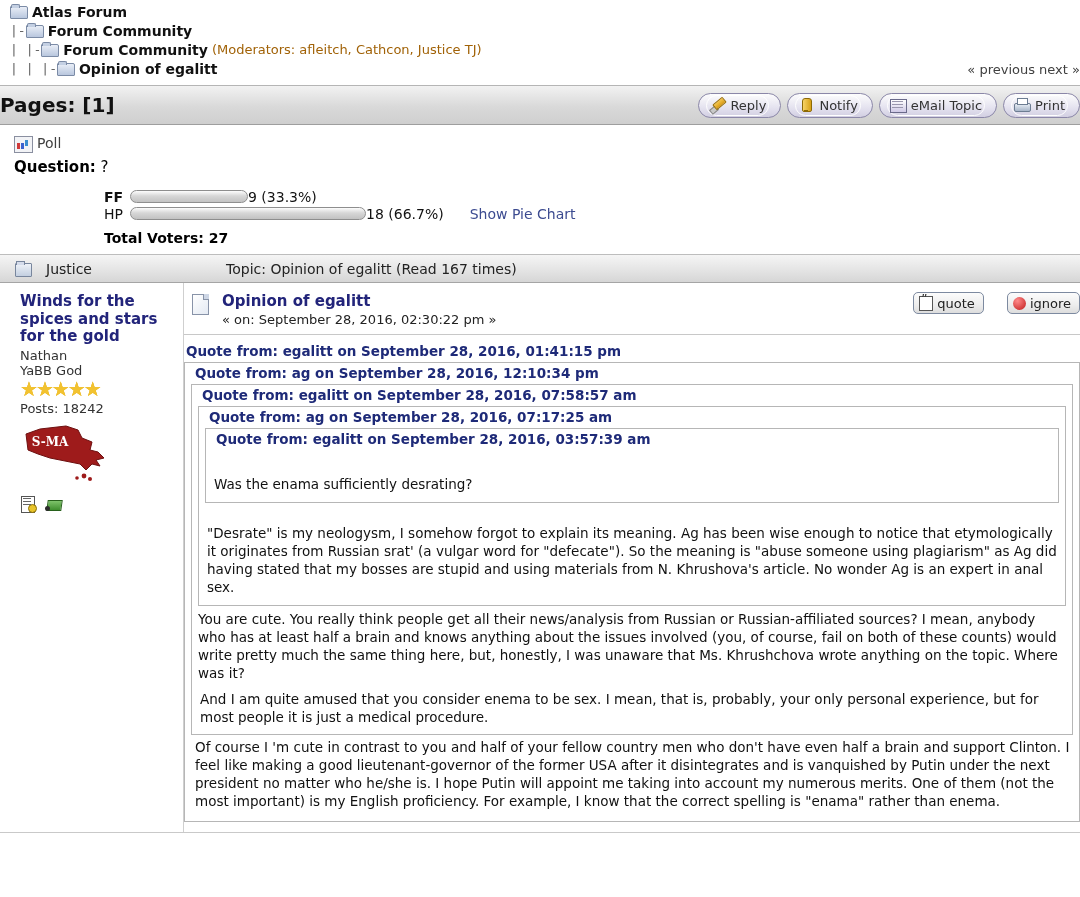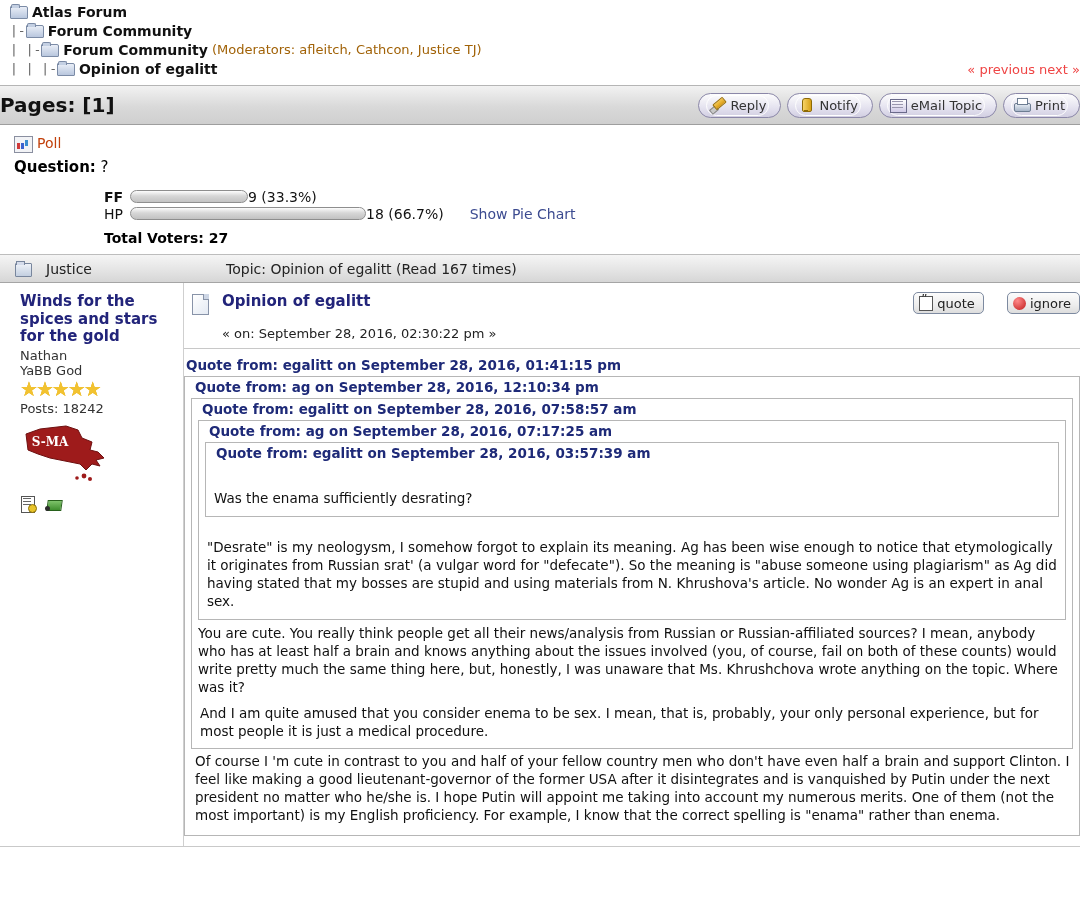--- a/index.html
+++ b/index.html
@@ -32,21 +32,21 @@
   .folder::after {
     content: ""; position: absolute; left: 1px; top: 0px; width: 7px; height: 3px;
     background: #c4d0e3; border: 1px solid #7b8ba6; border-bottom: none;
     border-radius: 2px 2px 0 0;
   }
   .bc-label { font-weight: bold; font-size: 14px; color: #111; }
   .bc-mods { font-size: 13px; color: #a16207; font-weight: normal; margin-left: 4px; }
 
   .nav-prevnext {
     position: absolute; right: 0px; top: 62px;
-    font-size: 13px; color: #ef4444; white-space: nowrap;
+    font-size: 13px; color: #404040; white-space: nowrap;
   }
 
   
   .pages-bar {
     position: relative; margin-top: 5px;
     height: 40px;
     background: linear-gradient(#f2f2f2, #d9d9d9 55%, #cfcfcf);
     border-top: 1px solid #b5b5b5;
     border-bottom: 1px solid #9e9e9e;
     display: flex; align-items: center;
@@ -82,21 +82,21 @@
   .ico-mail::after { content:""; position:absolute; left:2px; top:3px; width:11px; height:1px;
     background:#9a97ae; box-shadow:0 3px 0 #9a97ae, 0 6px 0 #9a97ae;}
   
   .ico-print::before { content:""; position:absolute; left:0px; top:5px; width:15px; height:7px;
     background:linear-gradient(#e9eef5,#a8b6c9); border:1px solid #6d7d92; border-radius:2px;}
   .ico-print::after { content:""; position:absolute; left:3px; top:0px; width:9px; height:5px;
     background:#ffffff; border:1px solid #6d7d92;}
 
   
   .poll-wrap { background:#ffffff; padding: 6px 0 8px 0; }
-  .poll-title { display:flex; align-items:center; gap:6px; margin: 4px 0 0 14px; font-size:14px; color:#c2410c;}
+  .poll-title { display:flex; align-items:center; gap:6px; margin: 4px 0 0 14px; font-size:14px; color:#404040;}
   .ico-chart { position:relative; width:17px; height:15px; display:inline-block; }
   .ico-chart::before { content:""; position:absolute; left:0; top:0; width:17px; height:15px;
     background:#f2f3f6; border:1px solid #8a8fa0;}
   .ico-chart::after { content:"";
     position:absolute; left:3px; bottom:2px; width:3px; height:6px; background:#cf3a3a;
     box-shadow: 4px 0 0 -0px #3a62cf, 4px 0 0 0 #3a62cf, 8px -3px 0 0 #3a8ecf;}
   .poll-question { margin: 7px 0 0 14px; font-size:15px; }
   .poll-question b { font-weight:bold; }
   .poll-rows { margin: 12px 0 0 104px; }
   .poll-row { display:flex; align-items:center; height:17px; font-size:14px; }
@@ -157,21 +157,21 @@
     border-radius:50%;background:#2c2c2c;}
 
   .post-main { flex:1; padding: 9px 0 0 0; min-width:0; }
   .post-head { display:flex; align-items:flex-start; padding: 0 0 0 4px; }
   .ico-page { position:relative; width:18px; height:20px; flex:0 0 18px; margin: 2px 12px 0 4px;}
   .ico-page::before{content:"";position:absolute;left:0;top:0;width:15px;height:19px;
     background:linear-gradient(135deg,#ffffff,#e4eaf3);border:1px solid #8893a8;}
   .ico-page::after{content:"";position:absolute;right:1px;top:0;width:5px;height:5px;
     background:#cdd6e5;border-left:1px solid #8893a8;border-bottom:1px solid #8893a8;}
   .post-subject { font-weight:bold; font-size:15px; color:#22247a; }
-  .post-date { font-size:13px; color:#222; margin-top:16px;}
+  .post-date { font-size:13px; color:#222; margin-top:2px;}
   .post-btns { margin-left:auto; display:flex; gap:23px; padding-right:0px;}
   .sbtn {
     display:flex; align-items:center; gap:4px; height:22px; padding:0 8px 0 5px;
     background: linear-gradient(#fcfcfc,#ededed 60%,#dddddd);
     border:1px solid #7d8aa0; border-radius:5px; font-size:13px; color:#222;
   }
   .ico-quote{position:relative;width:14px;height:14px;display:inline-block;}
   .ico-quote::before{content:"";position:absolute;left:0;top:0;width:12px;height:13px;
     background:#fff;border:1px solid #555;}
   .ico-quote::after{content:"\201D";position:absolute;left:2px;top:-4px;font-size:12px;color:#333;}

